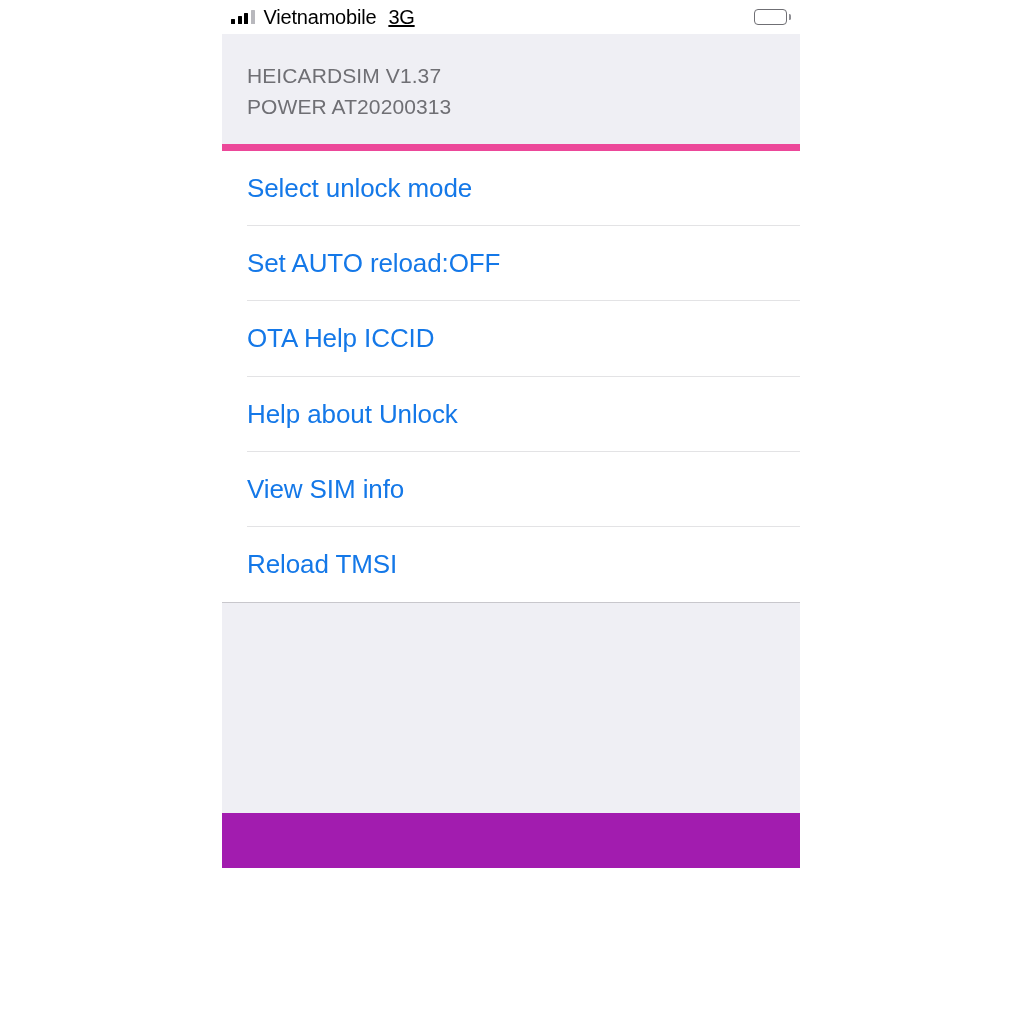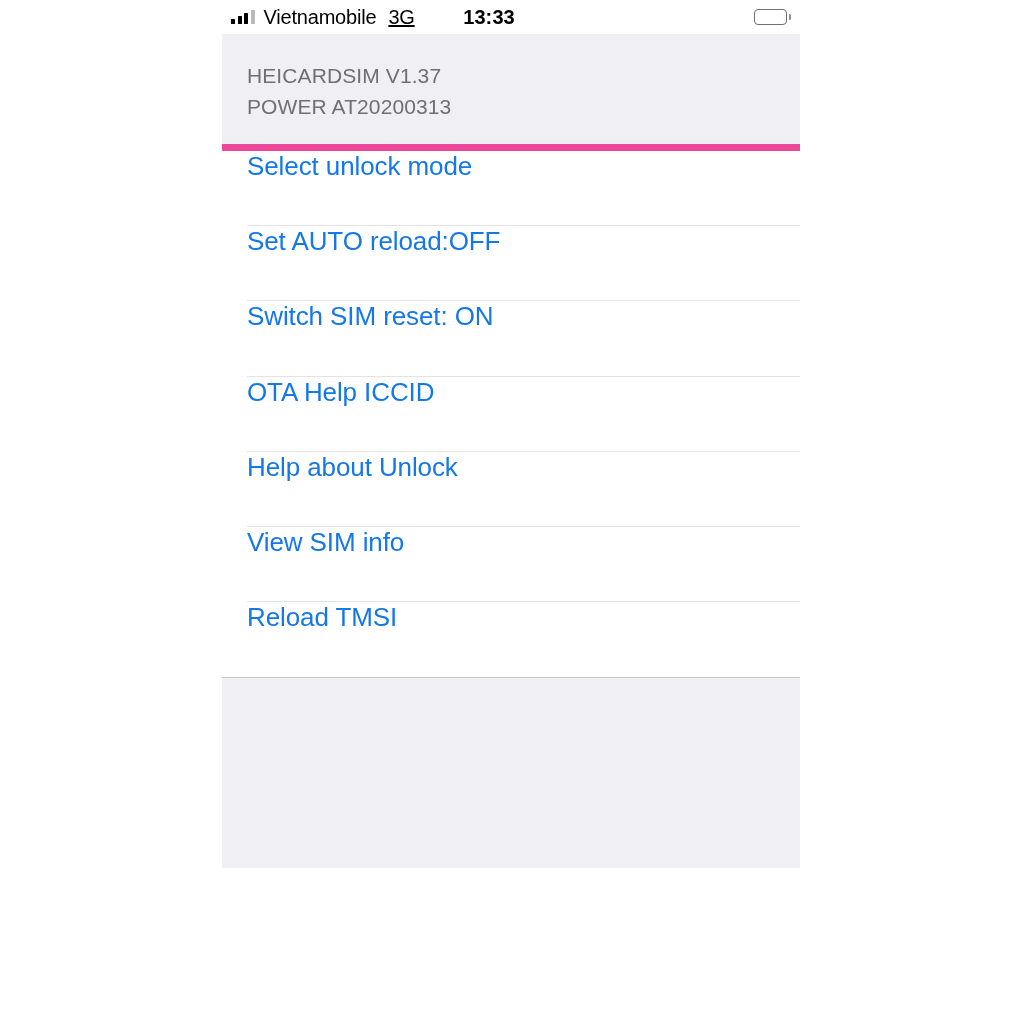--- a/index.html
+++ b/index.html
@@ -160,20 +160,21 @@
 
   
   #options-list {
     background: #ffffff;
     border-bottom: 1px solid #c8c7cc;
   }
   .list-row {
     position: relative;
     height: 75.2px;
     display: flex;
+    align-items: center;
     padding-left: 25px;
     box-sizing: border-box;
     background: #ffffff;
     cursor: pointer;
   }
   .list-row:not(:last-child)::after {
     content: "";
     position: absolute;
     left: 25px;
     right: 0;
@@ -200,21 +201,20 @@
 
   <div id="status-bar">
     <span id="signal-bars">
       <i></i>
         <i></i>
         <i></i>
         <i></i>
     </span>
     <span id="carrier-name">Vietnamobile</span>
     <span id="network-type">3G</span>
-    <span id="status-clock">13:33</span>
     <span id="battery-wrap">
       <span id="battery-body">
         <span id="battery-fill"></span>
       </span>
       <span id="battery-cap"></span>
     </span>
   </div>
 
 
   <div id="table-header">
@@ -225,23 +225,20 @@
   <div id="options-list">
 
     <div class="list-row">
       <span class="row-label">Select unlock mode</span>
     </div>
 
     <div class="list-row">
       <span class="row-label">Set AUTO reload:OFF</span>
     </div>
 
-    <div class="list-row">
-      <span class="row-label">Switch SIM reset: ON</span>
-    </div>
 
     <div class="list-row">
       <span class="row-label">OTA Help ICCID</span>
     </div>
 
 
     <div class="list-row">
       <span class="row-label">Help about Unlock</span>
     </div>
 

